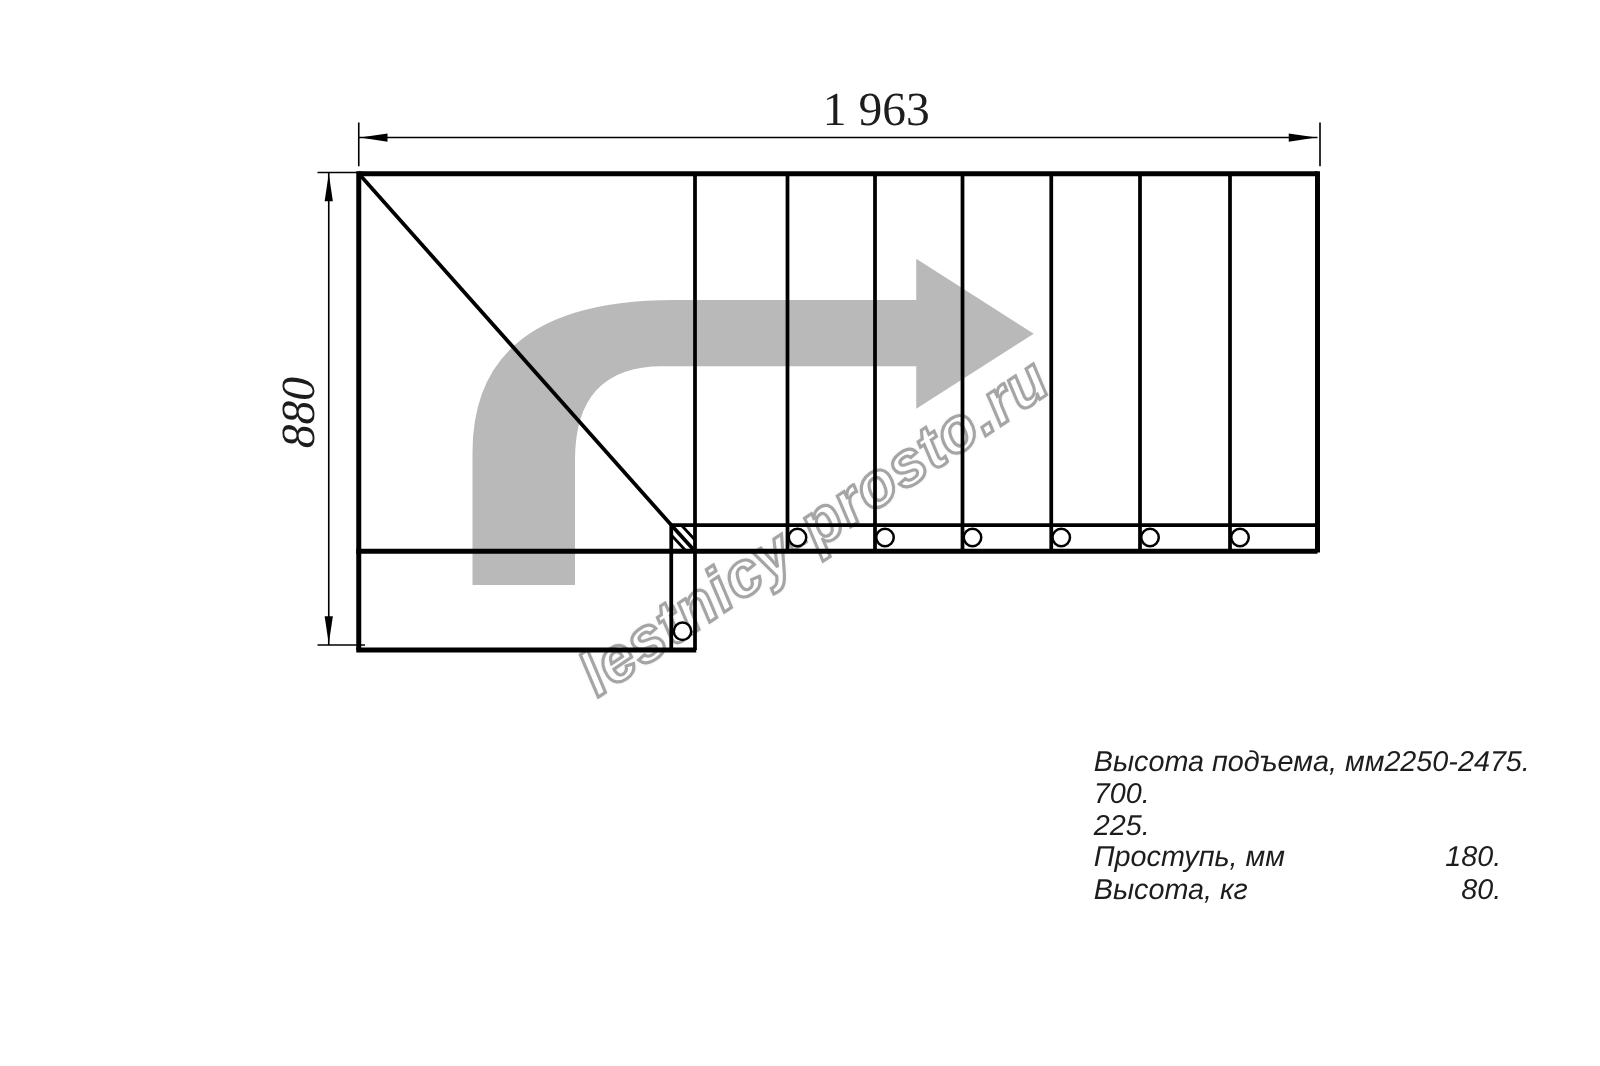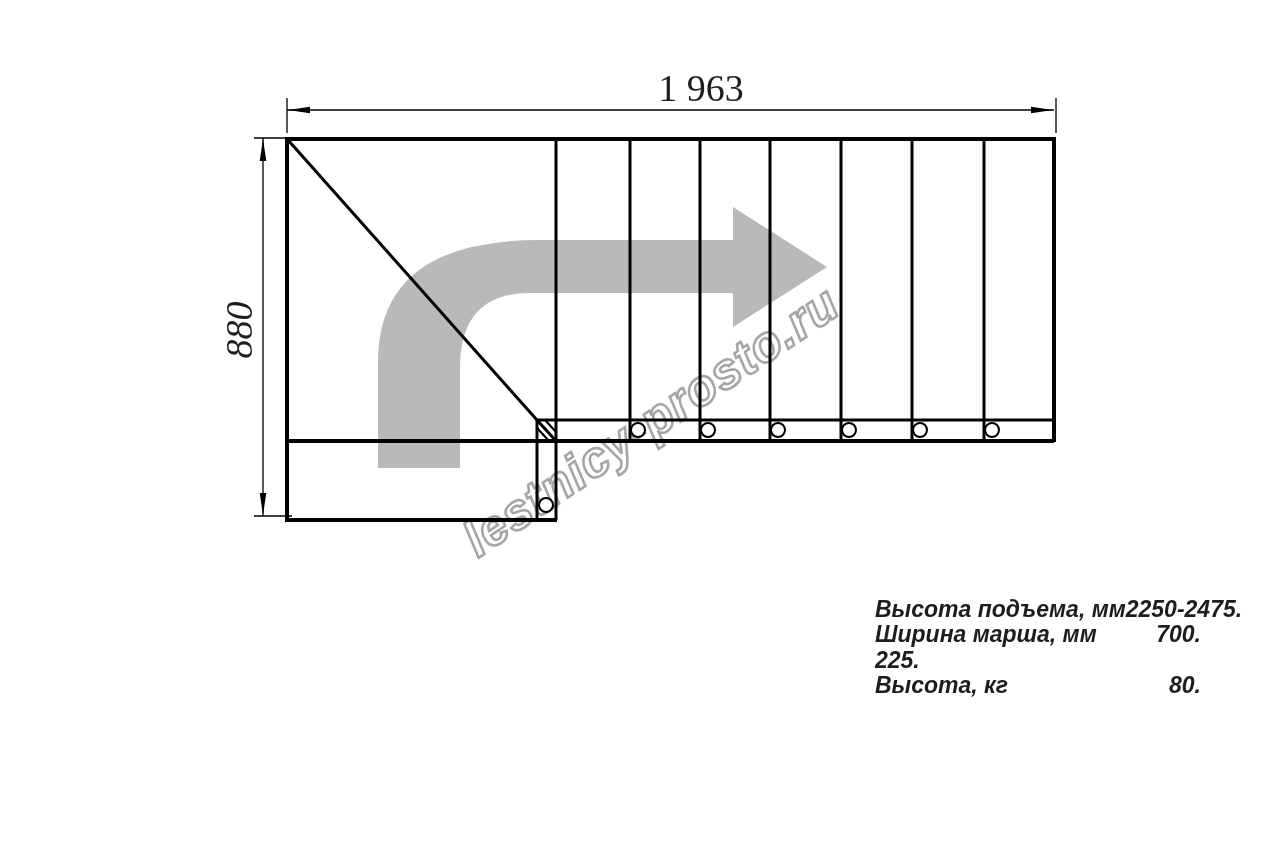--- a/index.html
+++ b/index.html
@@ -61,21 +61,21 @@
   
   .specs{
     position:absolute;
     left:875px;top:597px;
     width:326px;
     font-style:italic;
     font-size:23px;
     line-height:25.4px;
     color:var(--text);
   }
-  .spec-row{display:flex;justify-content:space-between;font-weight:bold;}
+  .spec-row{display:flex;justify-content:space-between;}
   .spec-label{white-space:nowrap;}
   .spec-value{white-space:nowrap;text-align:left;}
 </style>
 </head>
 <body>
 
 <div class="canvas">
 
   <svg class="layer" viewBox="0 0 1280 853">
     <path class="arrow-shape" d="M 378 468
@@ -152,25 +152,28 @@
 
   <div class="dim-label top">1 963</div>
   <div class="dim-label left">880</div>
 
   <div class="specs">
     <div class="spec-row">
       <span class="spec-label">Высота подъема, мм</span>
       <span class="spec-value">2250-2475.</span>
     </div>
     <div class="spec-row">
-      <span class="spec-label">Ширина марша, мм</span>
       <span class="spec-value">700.</span>
     </div>
     <div class="spec-row">
       <span class="spec-value">225.</span>
+    </div>
+    <div class="spec-row">
+      <span class="spec-label">Проступь, мм</span>
+      <span class="spec-value">180.</span>
     </div>
     <div class="spec-row">
       <span class="spec-label">Высота, кг</span>
       <span class="spec-value">80.</span>
     </div>
   </div>
 
 </div>
 
 </body></html>

